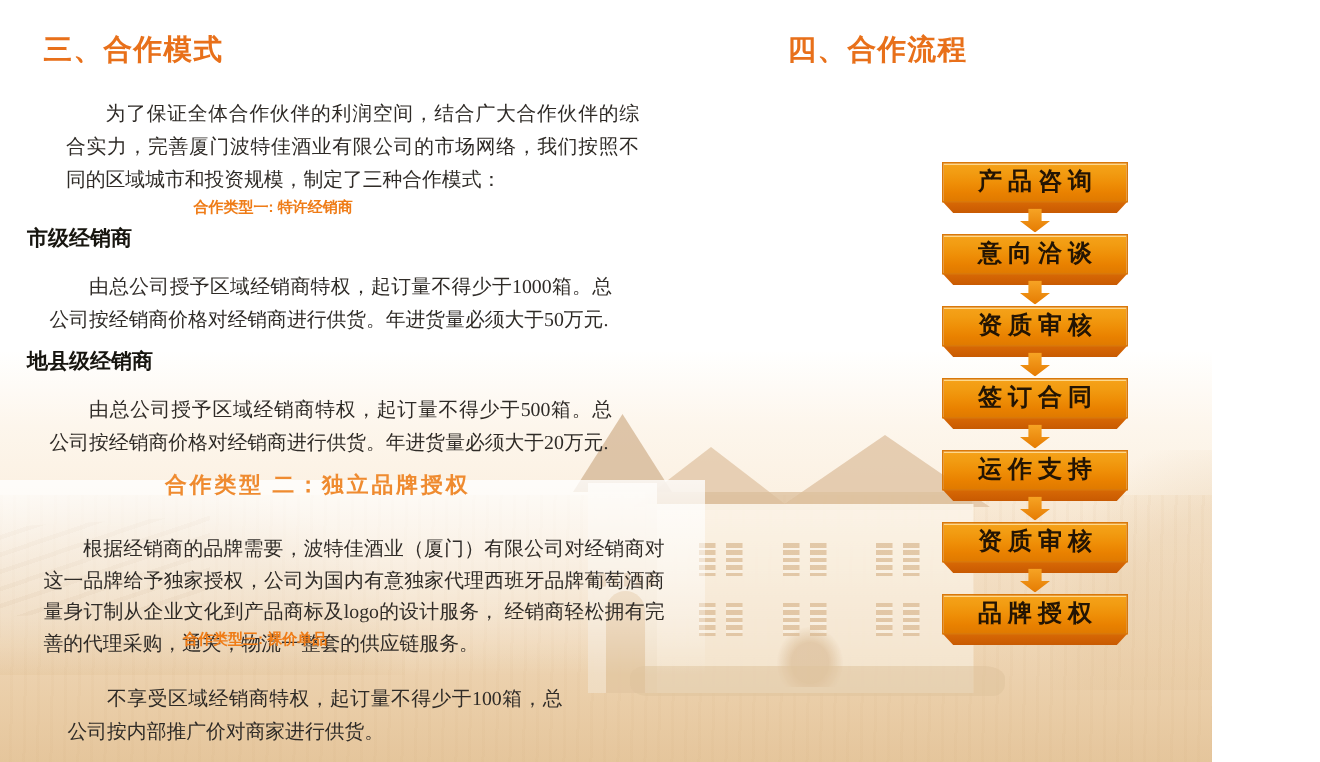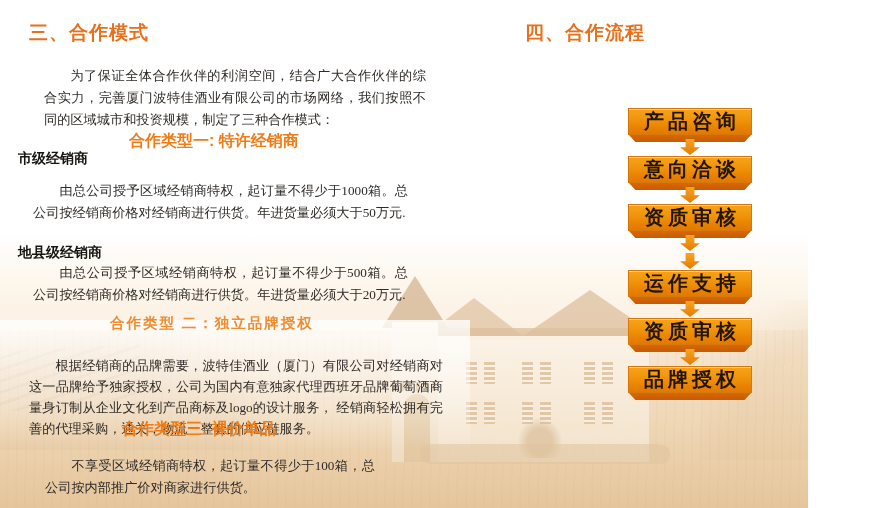--- a/index.html
+++ b/index.html
@@ -115,42 +115,42 @@
   }
 
   .sub-bold{
     margin:0;position:absolute;
     font-family:"Liberation Sans","DejaVu Sans",sans-serif;
     font-weight:bold;font-size:14px;color:#17150f;white-space:nowrap;
   }
   .type-head{
     margin:0;position:absolute;white-space:nowrap;
     font-family:"Liberation Sans","DejaVu Sans",sans-serif;
-    font-weight:bold;font-size:16px;color:#ef7c17;
+    font-weight:bold;font-size:10px;color:#ef7c17;
   }
   .type-head.kai{
     font-family:"Liberation Serif","DejaVu Serif",serif;
     font-weight:bold;font-size:14.5px;color:#ef8b30;letter-spacing:2px;
   }
 
   
   #flow{position:absolute;left:628px;top:108px;width:124px;}
   .fbox{
     position:relative;width:124px;height:30px;margin:0 0 0 0;
     cursor:default;
   }
   .fbox .face{
     position:absolute;left:0;top:0;width:124px;height:27px;
     background:linear-gradient(to bottom,
        #f6a21a 0%, #f29c12 24%, #ef8f07 52%, #e98100 78%, #e07a00 100%);
     border:1px solid #d9780a;
     box-sizing:border-box;
     display:flex;align-items:center;justify-content:center;
     font-family:"Liberation Serif","DejaVu Serif",serif;
-    font-weight:bold;font-size:20px;color:#231403;letter-spacing:4px;
+    font-weight:bold;font-size:16px;color:#231403;letter-spacing:4px;
     text-indent:4px;
     box-shadow:inset 0 1px 0 rgba(255,226,160,.85);
   }
   .fbox .base{
     position:absolute;left:0;top:26px;width:124px;height:8px;
     background:linear-gradient(to bottom,#d96a05,#c85a02);
     clip-path:polygon(0 0, 100% 0, 94% 100%, 6% 100%);
   }
   .arrow{
     position:relative;width:124px;height:18px;
@@ -203,21 +203,21 @@
 
   <h2 class="sect" id="h-left">三、合作模式</h2>
 
   <p class="body" style="left:29px;top:50px;width:382px;">为了保证全体合作伙伴的利润空间，结合广大合作伙伴的综合实力，完善厦门波特佳酒业有限公司的市场网络，我们按照不同的区域城市和投资规模，制定了三种合作模式：</p>
 
   <p class="type-head" style="left:129px;top:131px;">合作类型一: 特许经销商</p>
 
   <p class="sub-bold" style="left:18px;top:150px;">市级经销商</p>
   <p class="body" style="left:18px;top:165px;width:375px;">由总公司授予区域经销商特权，起订量不得少于1000箱。总公司按经销商价格对经销商进行供货。年进货量必须大于50万元.</p>
 
-  <p class="sub-bold" style="left:18px;top:232px;margin-top:12px;">地县级经销商</p>
+  <p class="sub-bold" style="left:18px;top:232px;">地县级经销商</p>
   <p class="body" style="left:18px;top:247px;width:375px;">由总公司授予区域经销商特权，起订量不得少于500箱。总公司按经销商价格对经销商进行供货。年进货量必须大于20万元.</p>
 
   <p class="type-head kai" style="left:110px;top:314px;">合作类型 二：独立品牌授权</p>
 
   <p class="body" style="left:14px;top:340px;width:414px;line-height:21px;">根据经销商的品牌需要，波特佳酒业（厦门）有限公司对经销商对这一品牌给予独家授权，公司为国内有意独家代理西班牙品牌葡萄酒商量身订制从企业文化到产品商标及logo的设计服务，   经销商轻松拥有完善的代理采购，通关，物流一整套的供应链服务。</p>
 
   <p class="type-head" style="left:122px;top:419px;">合作类型三: 裸价单品</p>
 
   <p class="body" style="left:30px;top:440px;width:330px;">不享受区域经销商特权，起订量不得少于100箱，总公司按内部推广价对商家进行供货。</p>
 
@@ -243,20 +243,24 @@
       </div>
 
     <div class="fbox">
       <div class="base"></div>
       <div class="face">资质审核</div>
     </div>
     <div class="arrow">
         <i></i>
       </div>
 
+    <div class="fbox">
+      <div class="base"></div>
+      <div class="face">签订合同</div>
+    </div>
     <div class="arrow">
         <i></i>
       </div>
 
     <div class="fbox">
       <div class="base"></div>
       <div class="face">运作支持</div>
     </div>
     <div class="arrow">
         <i></i>

